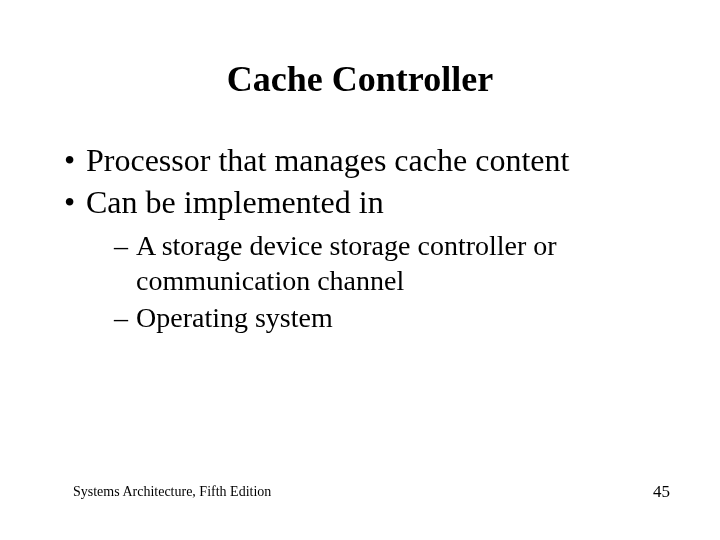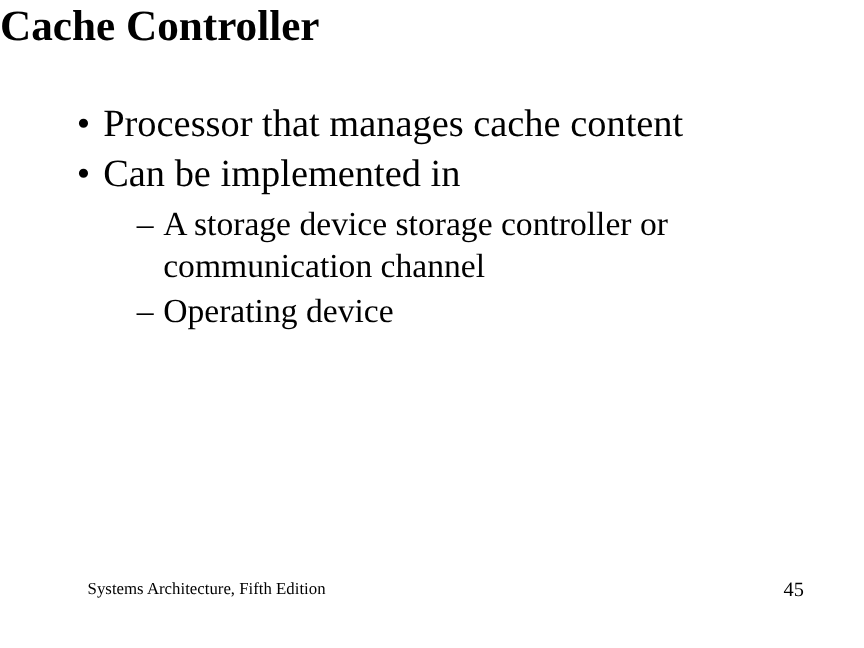--- a/index.html
+++ b/index.html
@@ -11,21 +11,22 @@
       width: 720px;
       height: 540px;
       background: #ffffff;
       font-family: "Times New Roman", Times, serif;
       color: #000000;
       position: relative;
     }
     .title {
       font-size: 36px;
       font-weight: bold;
-      text-align: left;
+      text-align: center;
+      padding-top: 58px;
       padding-bottom: 40px;
     }
     .content {
       padding-left: 60px;
       padding-right: 50px;
     }
     .bullet-list {
       list-style: none;
     }
     .bullet-item {
@@ -81,20 +82,20 @@
 
 <div class="title">Cache Controller</div>
 
 <div class="content">
   <ul class="bullet-list">
     <li class="bullet-item">Processor that manages cache content</li>
     <li class="bullet-item">Can be implemented in</li>
   </ul>
   <ul class="sub-bullet-list">
     <li class="sub-bullet-item">A storage device storage controller or communication channel</li>
-    <li class="sub-bullet-item">Operating device</li>
+    <li class="sub-bullet-item">Operating system</li>
   </ul>
 </div>
 
 <div class="footer">
   <span class="footer-left">Systems Architecture, Fifth Edition</span>
   <span class="footer-right">45</span>
 </div>
 
 </body></html>

